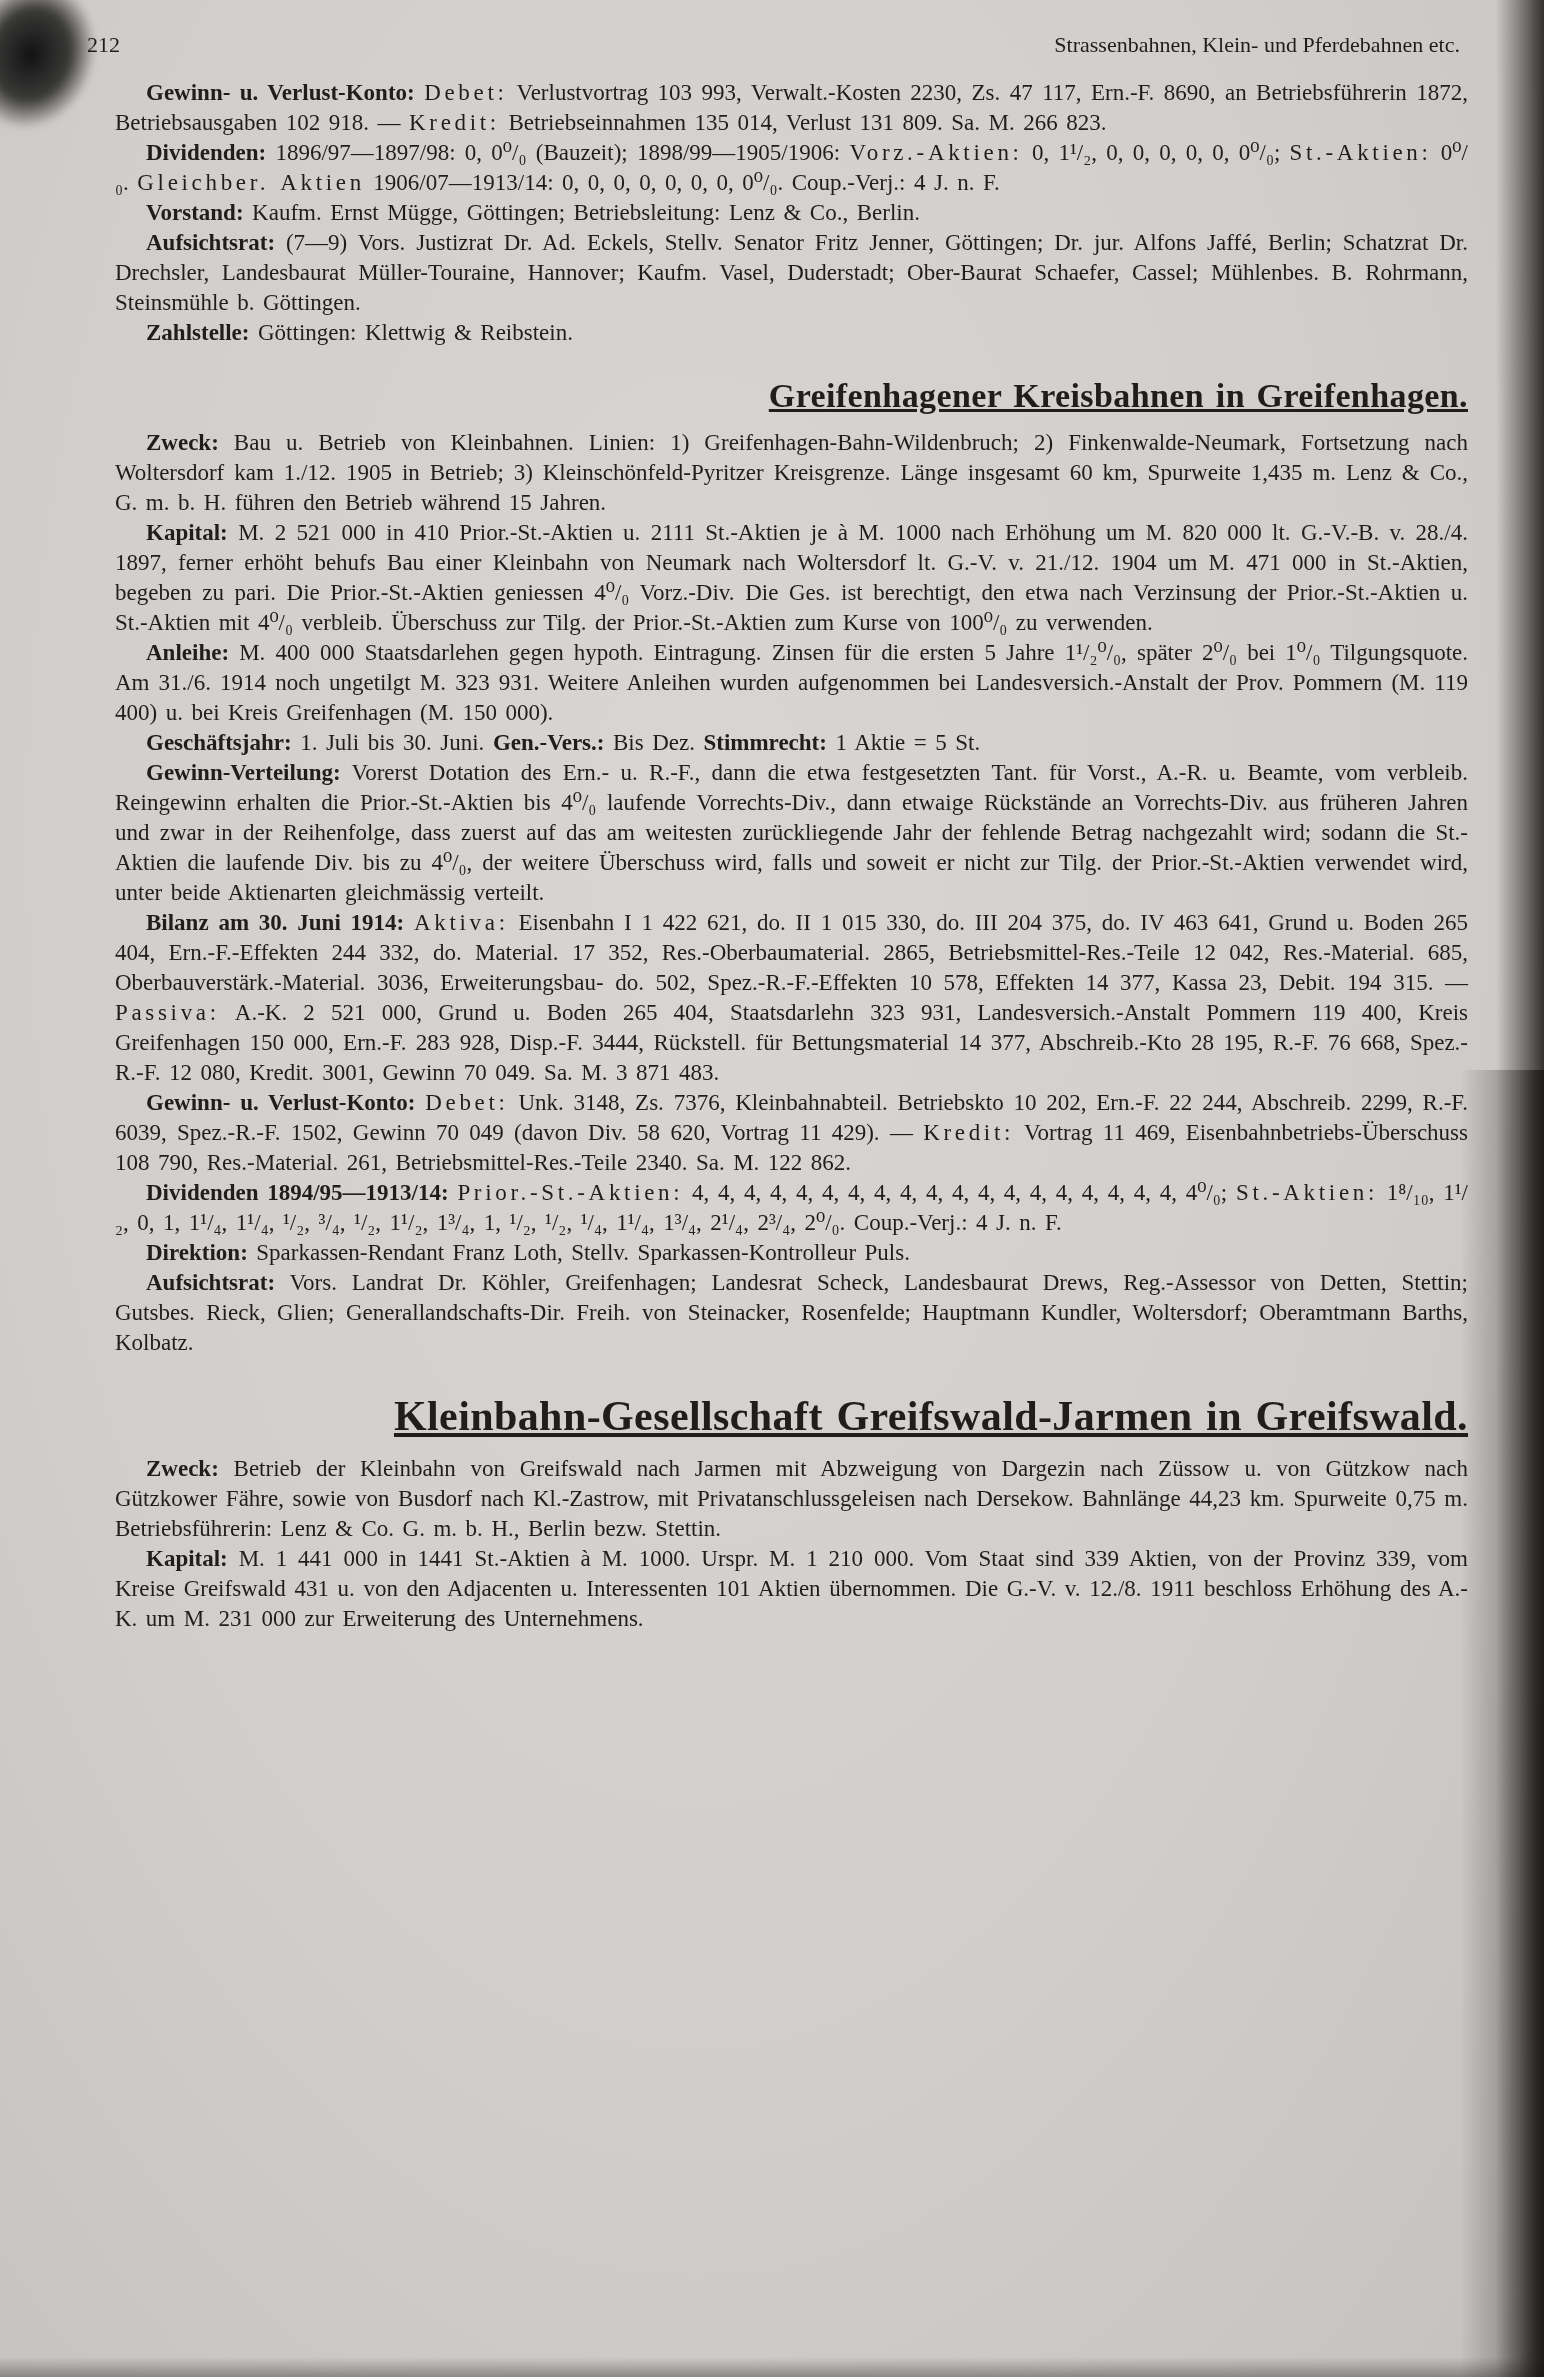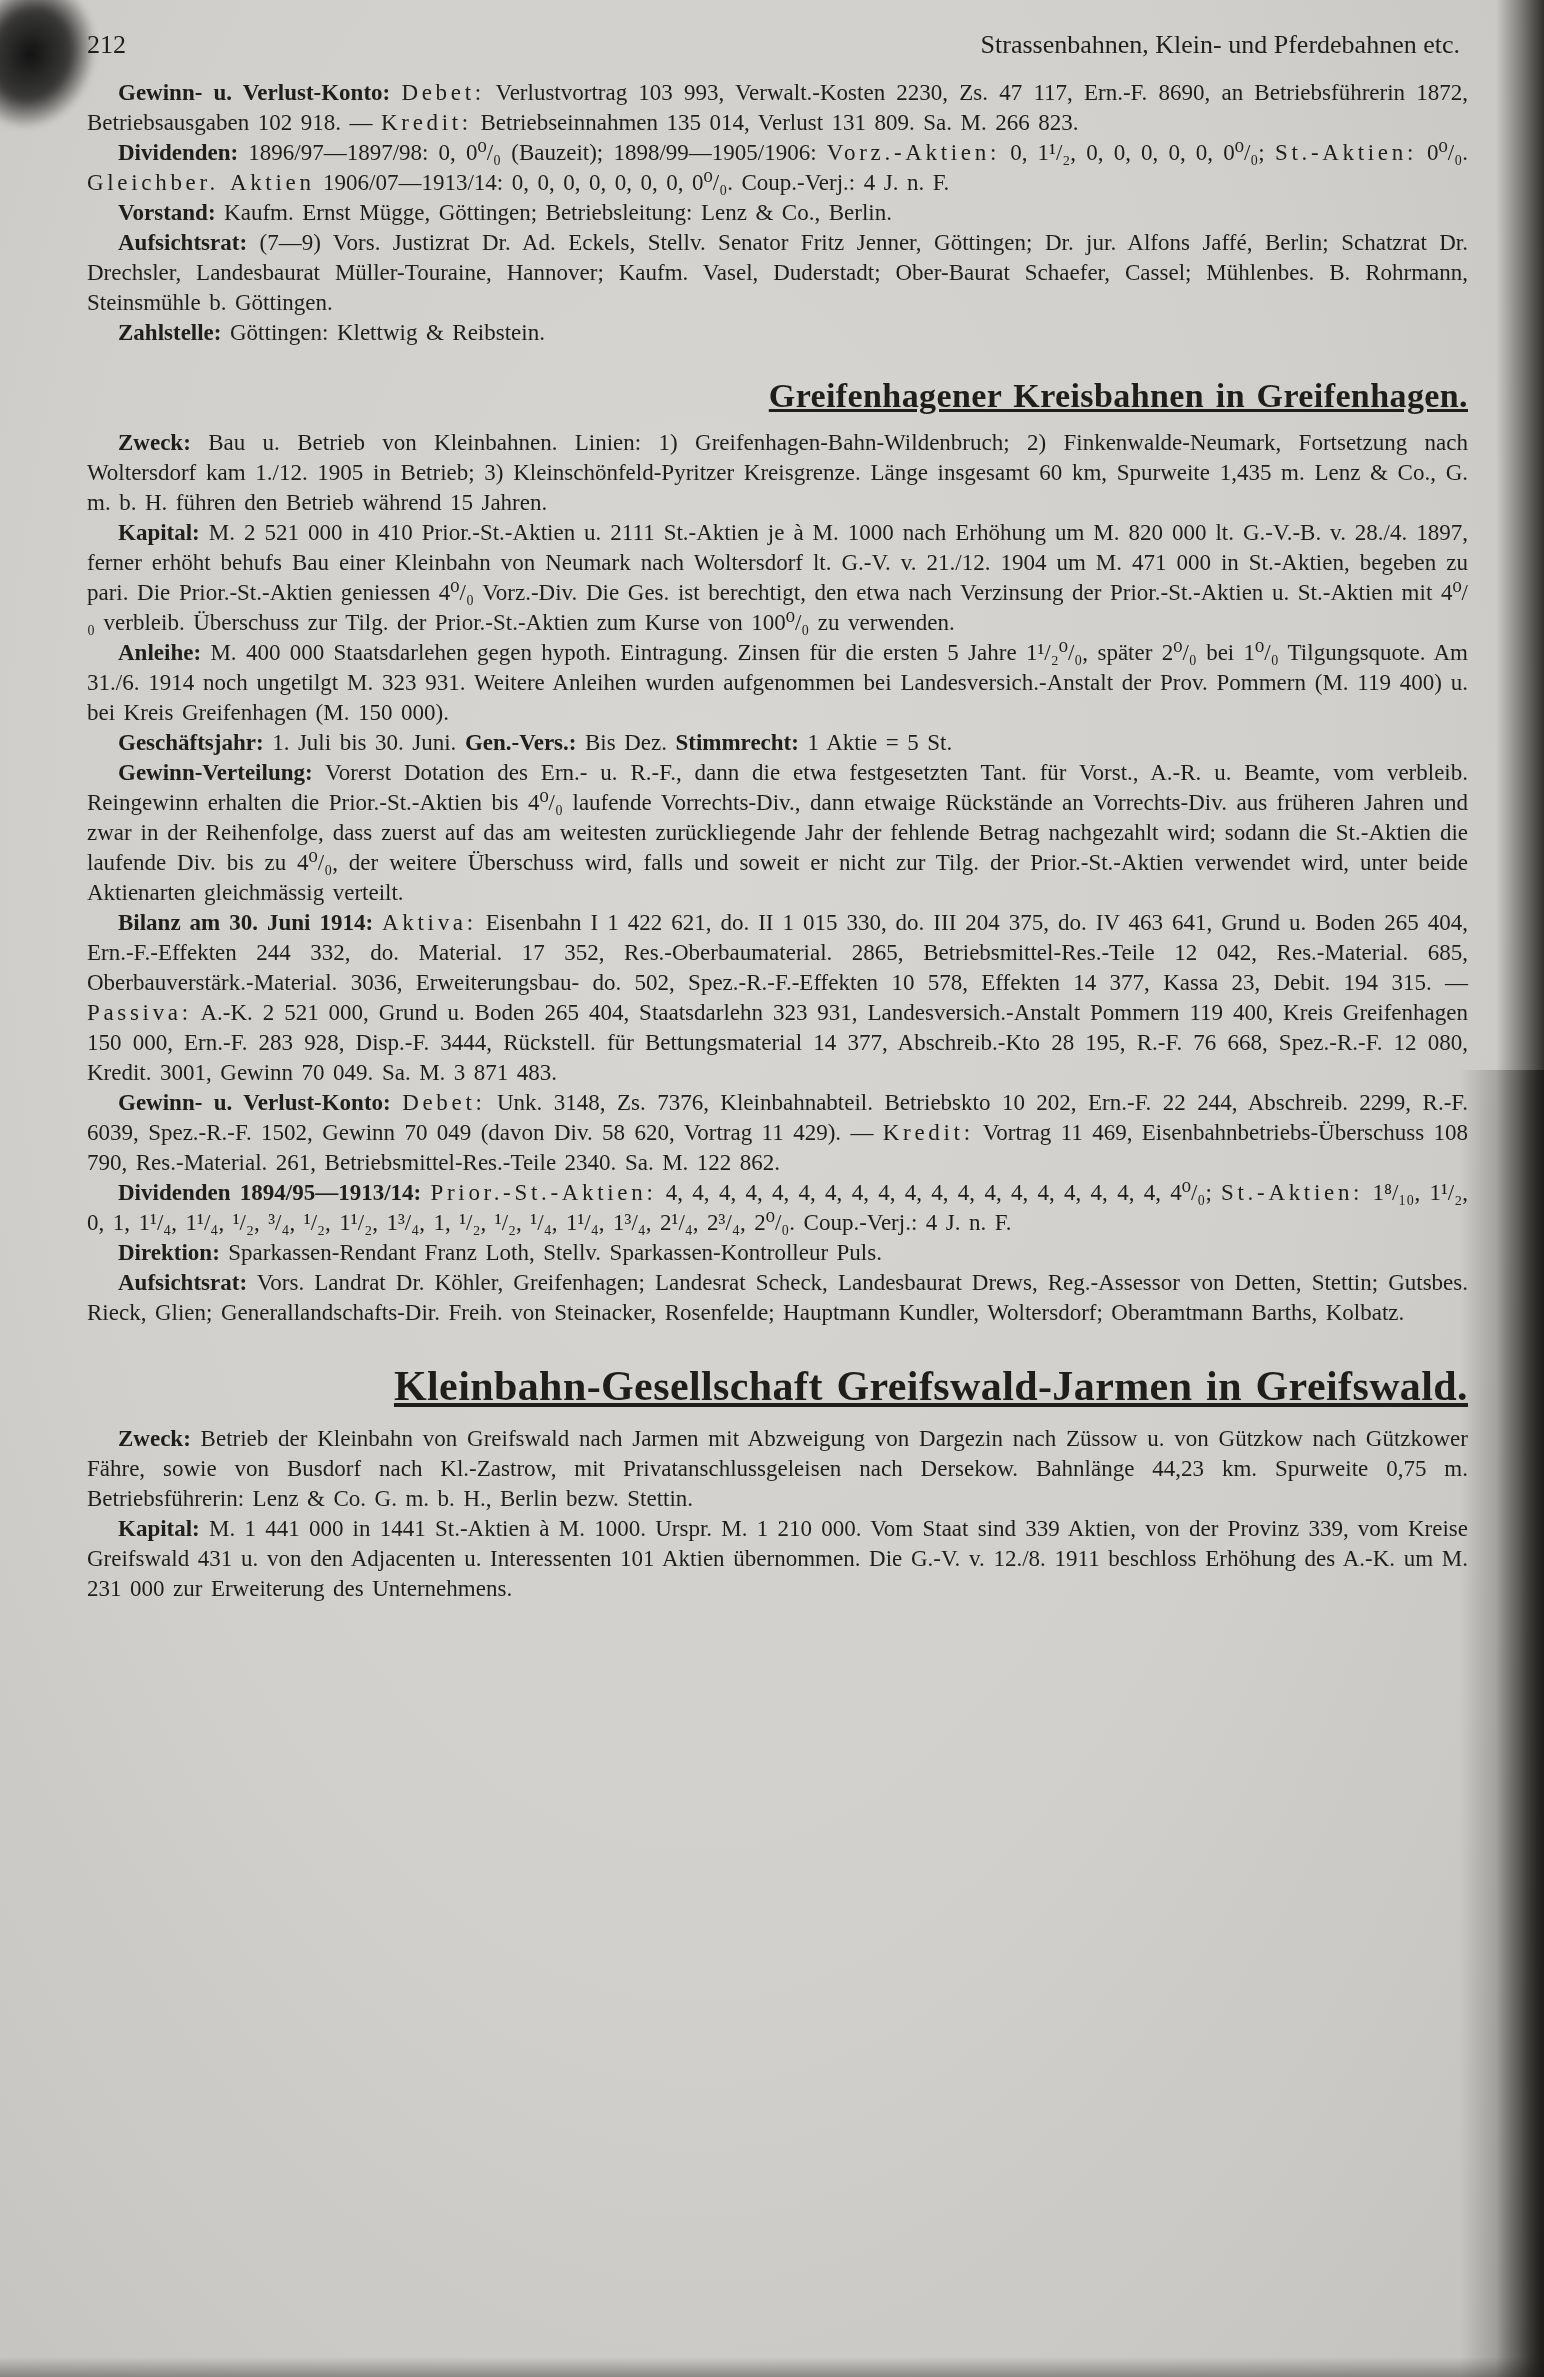--- a/index.html
+++ b/index.html
@@ -44,40 +44,41 @@
   .edge-bottom {
     bottom: 0; left: 0;
     width: 100%; height: 20px;
     background: linear-gradient(to bottom, rgba(20,18,16,0) 0%, rgba(20,18,16,0.35) 100%);
   }
   
   .page-header {
     position: relative;
     z-index: 2;
     padding: 32px 85px 0 87px;
-    font-size: 26px;
+    font-size: 22px;
     line-height: 26px;
   }
   .page-number {
     position: absolute;
     left: 87px;
     top: 32px;
   }
   .running-title {
     text-align: right;
   }
   
   .page-body {
     position: relative;
     z-index: 2;
     padding: 20px 77px 0 87px;
     font-size: 23px;
     line-height: 30px;
     text-align: justify;
     word-spacing: 0.12em;
+    margin-left: 28px;
   }
   .para {
     margin: 0;
     text-indent: 31px;
   }
   .seg.bold   { font-weight: bold; }
   .seg.sperr  { letter-spacing: 0.16em; }
   .seg.plain  { }
   .section-heading {
     margin: 28px 0 12.4px 0;

